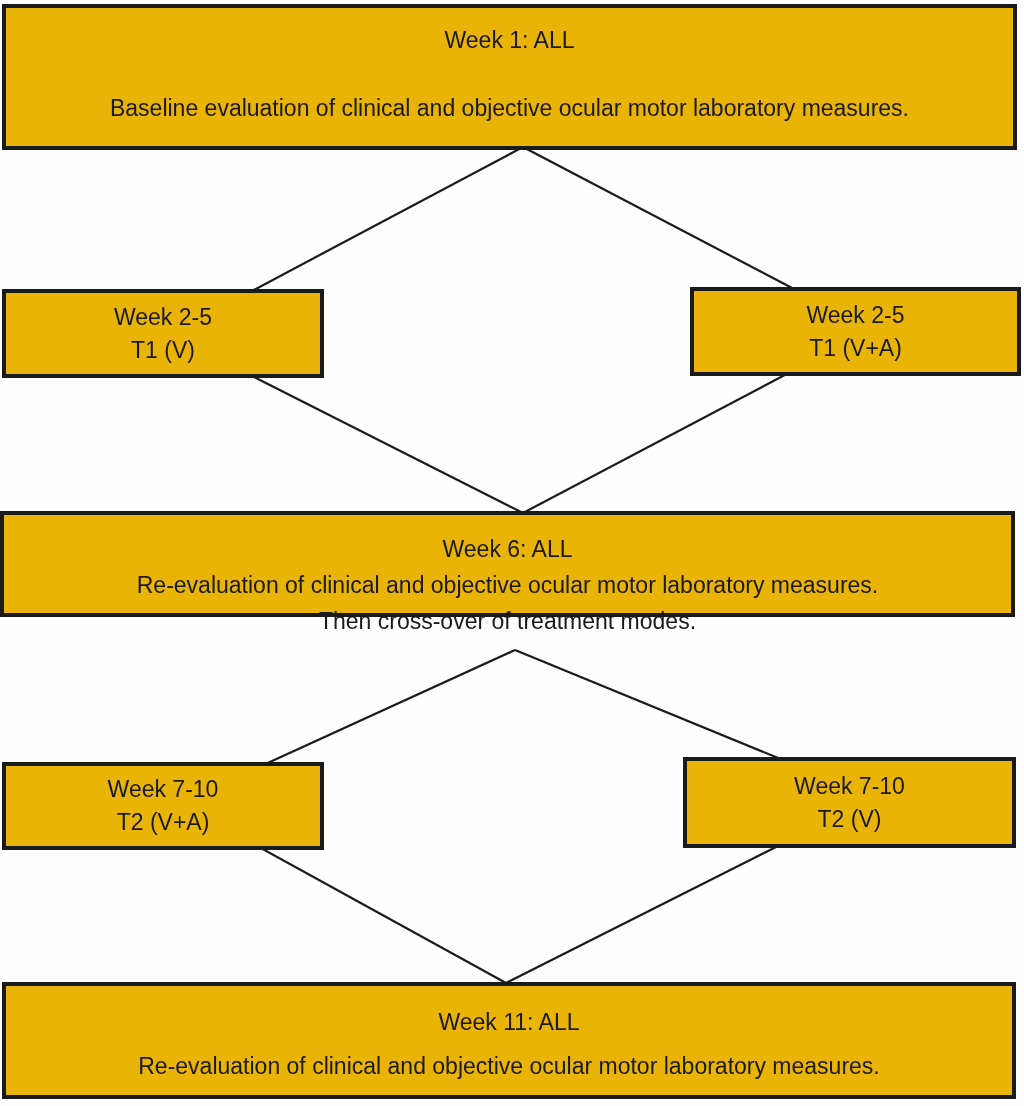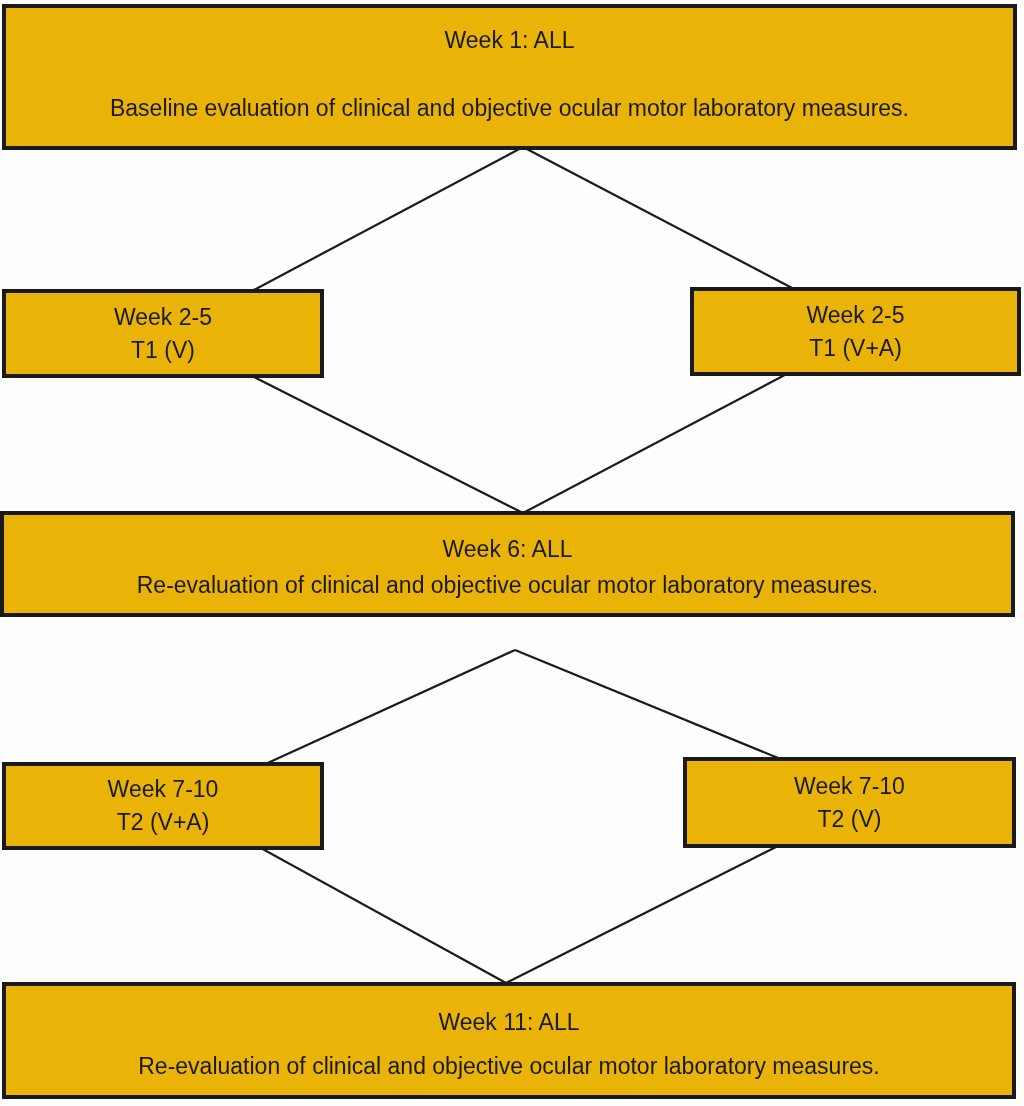--- a/index.html
+++ b/index.html
@@ -90,20 +90,21 @@
   </div>
 
   <div class="box box-small box-week25-va">
     <span>Week 2-5</span>
     <span>T1 (V+A)</span>
   </div>
 
   <div class="box box-week6">
     <span>Week 6: ALL</span>
     <span>Re-evaluation of clinical and objective ocular motor laboratory measures.</span>
+    <span>Then cross-over of treatment modes.</span>
   </div>
 
   <div class="box box-small box-week710-va">
     <span>Week 7-10</span>
     <span>T2 (V+A)</span>
   </div>
 
   <div class="box box-small box-week710-v">
     <span>Week 7-10</span>
     <span>T2 (V)</span>

